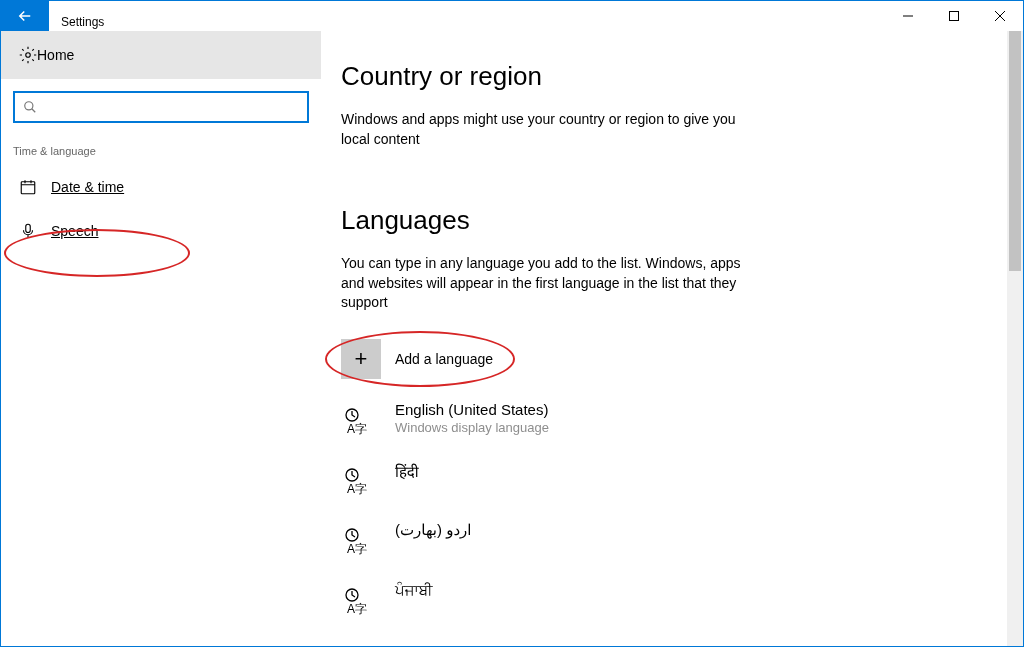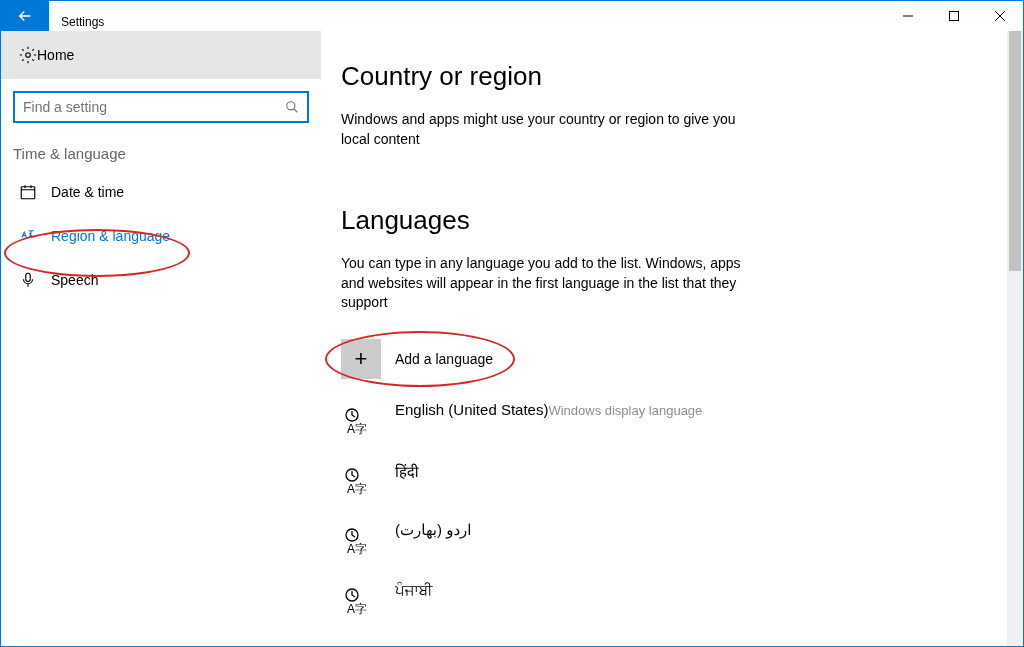--- a/index.html
+++ b/index.html
@@ -16,39 +16,39 @@
     
     .body { display: flex; height: calc(100% - 30px); }
     
     
     .sidebar { width: 320px; background: #fff; }
     .home-row { height: 48px; background: #e6e6e6; display: flex; align-items: center; padding-left: 18px; cursor: pointer; }
     .search-wrap { padding: 12px 12px 10px 12px; }
     .search-box { width: 100%; height: 32px; border: 2px solid #0078d7; display: flex; align-items: center; padding: 0 8px; }
     .search-input { flex: 1; border: none; outline: none; font-size: 14px; color: #666; }
     .search-icon { color: #666; font-size: 14px; }
-    .section-title { padding: 12px 12px 8px 12px; color: #666; font-size: 15px; font-weight: 400; }
-    .nav-item { height: 44px; display: flex; align-items: center; padding-left: 18px; gap: 14px; cursor: pointer; color: #000; }
+    .section-title { padding: 12px 12px 8px 12px; color: #666; font-size: 11px; font-weight: 400; }
+    .nav-item { height: 44px; display: flex; align-items: center; padding-left: 18px; gap: 14px; cursor: pointer; color: #000; text-decoration: underline; }
     .nav-item.active { color: #0078d7; }
     .nav-icon { width: 18px; display: flex; justify-content: center; }
     
     
     .highlight-oval { position: absolute; border: 2.5px solid #d62626; border-radius: 50%; pointer-events: none; }
     
     
     .content { flex: 1; padding: 30px 24px 36px 20px; overflow-y: auto; position: relative; }
     .content h1 { font-size: 26px; font-weight: 400; margin-bottom: 18px; }
     .content .sub { font-size: 14px; color: #000; margin-bottom: 10px; max-width: 420px; line-height: 1.4; }
     .dropdown { width: 420px; height: 36px; border: 1.5px solid #666; display: flex; align-items: center; padding: 0 12px; justify-content: space-between; cursor: pointer; background: #fff; }
     .section-gap { height: 46px; }
     .add-lang-row { display: flex; align-items: center; gap: 14px; cursor: pointer; width: 300px; padding: 4px 0; }
     .add-lang-btn { width: 40px; height: 40px; background: #ccc; display: flex; align-items: center; justify-content: center; font-size: 22px; font-weight: 300; }
     .lang-row { display: flex; align-items: flex-start; gap: 14px; padding: 10px 0; cursor: pointer; width: 420px; }
     .lang-icon { width: 40px; height: 40px; display: flex; align-items: center; justify-content: flex-start; }
-    .lang-texts { display: flex; flex-direction: row; }
+    .lang-texts { display: flex; flex-direction: column; }
     .lang-name { font-size: 15px; }
     .lang-sub { font-size: 13px; color: #8e8e8e; margin-top: 2px; }
     
     
     .scrollbar { position: absolute; right: 0; top: 30px; bottom: 0; width: 16px; background: #f0f0f0; }
     .scroll-thumb { position: absolute; left: 2px; right: 2px; top: 0; height: 240px; background: #c2c2c2; }
     
     
     svg { display: block; }
   </style>
@@ -90,50 +90,40 @@
         <span class="nav-icon">
           <svg width="18" height="18" viewBox="0 0 24 24" fill="none" stroke="#000" stroke-width="1.5">
               <circle cx="12" cy="12" r="3"></circle>
               <path d="M12 1v3m0 16v3M4.2 4.2l2.1 2.1m11.4 11.4l2.1 2.1M1 12h3m16 0h3M4.2 19.8l2.1-2.1M17.7 6.3l2.1-2.1"></path>
             </svg>
         </span>
         <span>Home</span>
       </div>
       <div class="search-wrap">
         <div class="search-box">
-          <input class="search-input" placeholder="Find a setting" style="">
           <span class="search-icon">
             <svg width="14" height="14" viewBox="0 0 24 24" fill="none" stroke="#777" stroke-width="2">
                 <circle cx="10" cy="10" r="7"></circle>
                 <path d="M21 21l-6-6"></path>
               </svg>
           </span>
         </div>
       </div>
       <div class="section-title">Time &amp; language</div>
 
       <div class="nav-item">
         <span class="nav-icon">
           <svg width="18" height="18" viewBox="0 0 24 24" fill="none" stroke="#000" stroke-width="1.5">
               <rect x="3" y="5" width="18" height="16" rx="1"></rect>
               <path d="M3 9h18M8 3v4m8-4v4"></path>
             </svg>
         </span>
         <span>Date &amp; time</span>
       </div>
 
-      <div class="nav-item active">
-        <span class="nav-icon">
-          <svg width="18" height="18" viewBox="0 0 24 24" fill="none" stroke="#0078d7" stroke-width="1.5">
-              <path d="M4 14l3-7 3 7M5 11.5h4"></path>
-              <path d="M13 5h7M16 5v2c0 4-2 7-5 8M14 8c1 3 3 5 6 6"></path>
-            </svg>
-        </span>
-        <span>Region &amp; language</span>
-      </div>
 
       <div class="nav-item">
         <span class="nav-icon">
           <svg width="18" height="18" viewBox="0 0 24 24" fill="none" stroke="#000" stroke-width="1.5">
               <rect x="9" y="3" width="6" height="11" rx="3"></rect>
               <path d="M6 11a6 6 0 0012 0M12 17v4"></path>
             </svg>
         </span>
         <span>Speech</span>
       </div>

